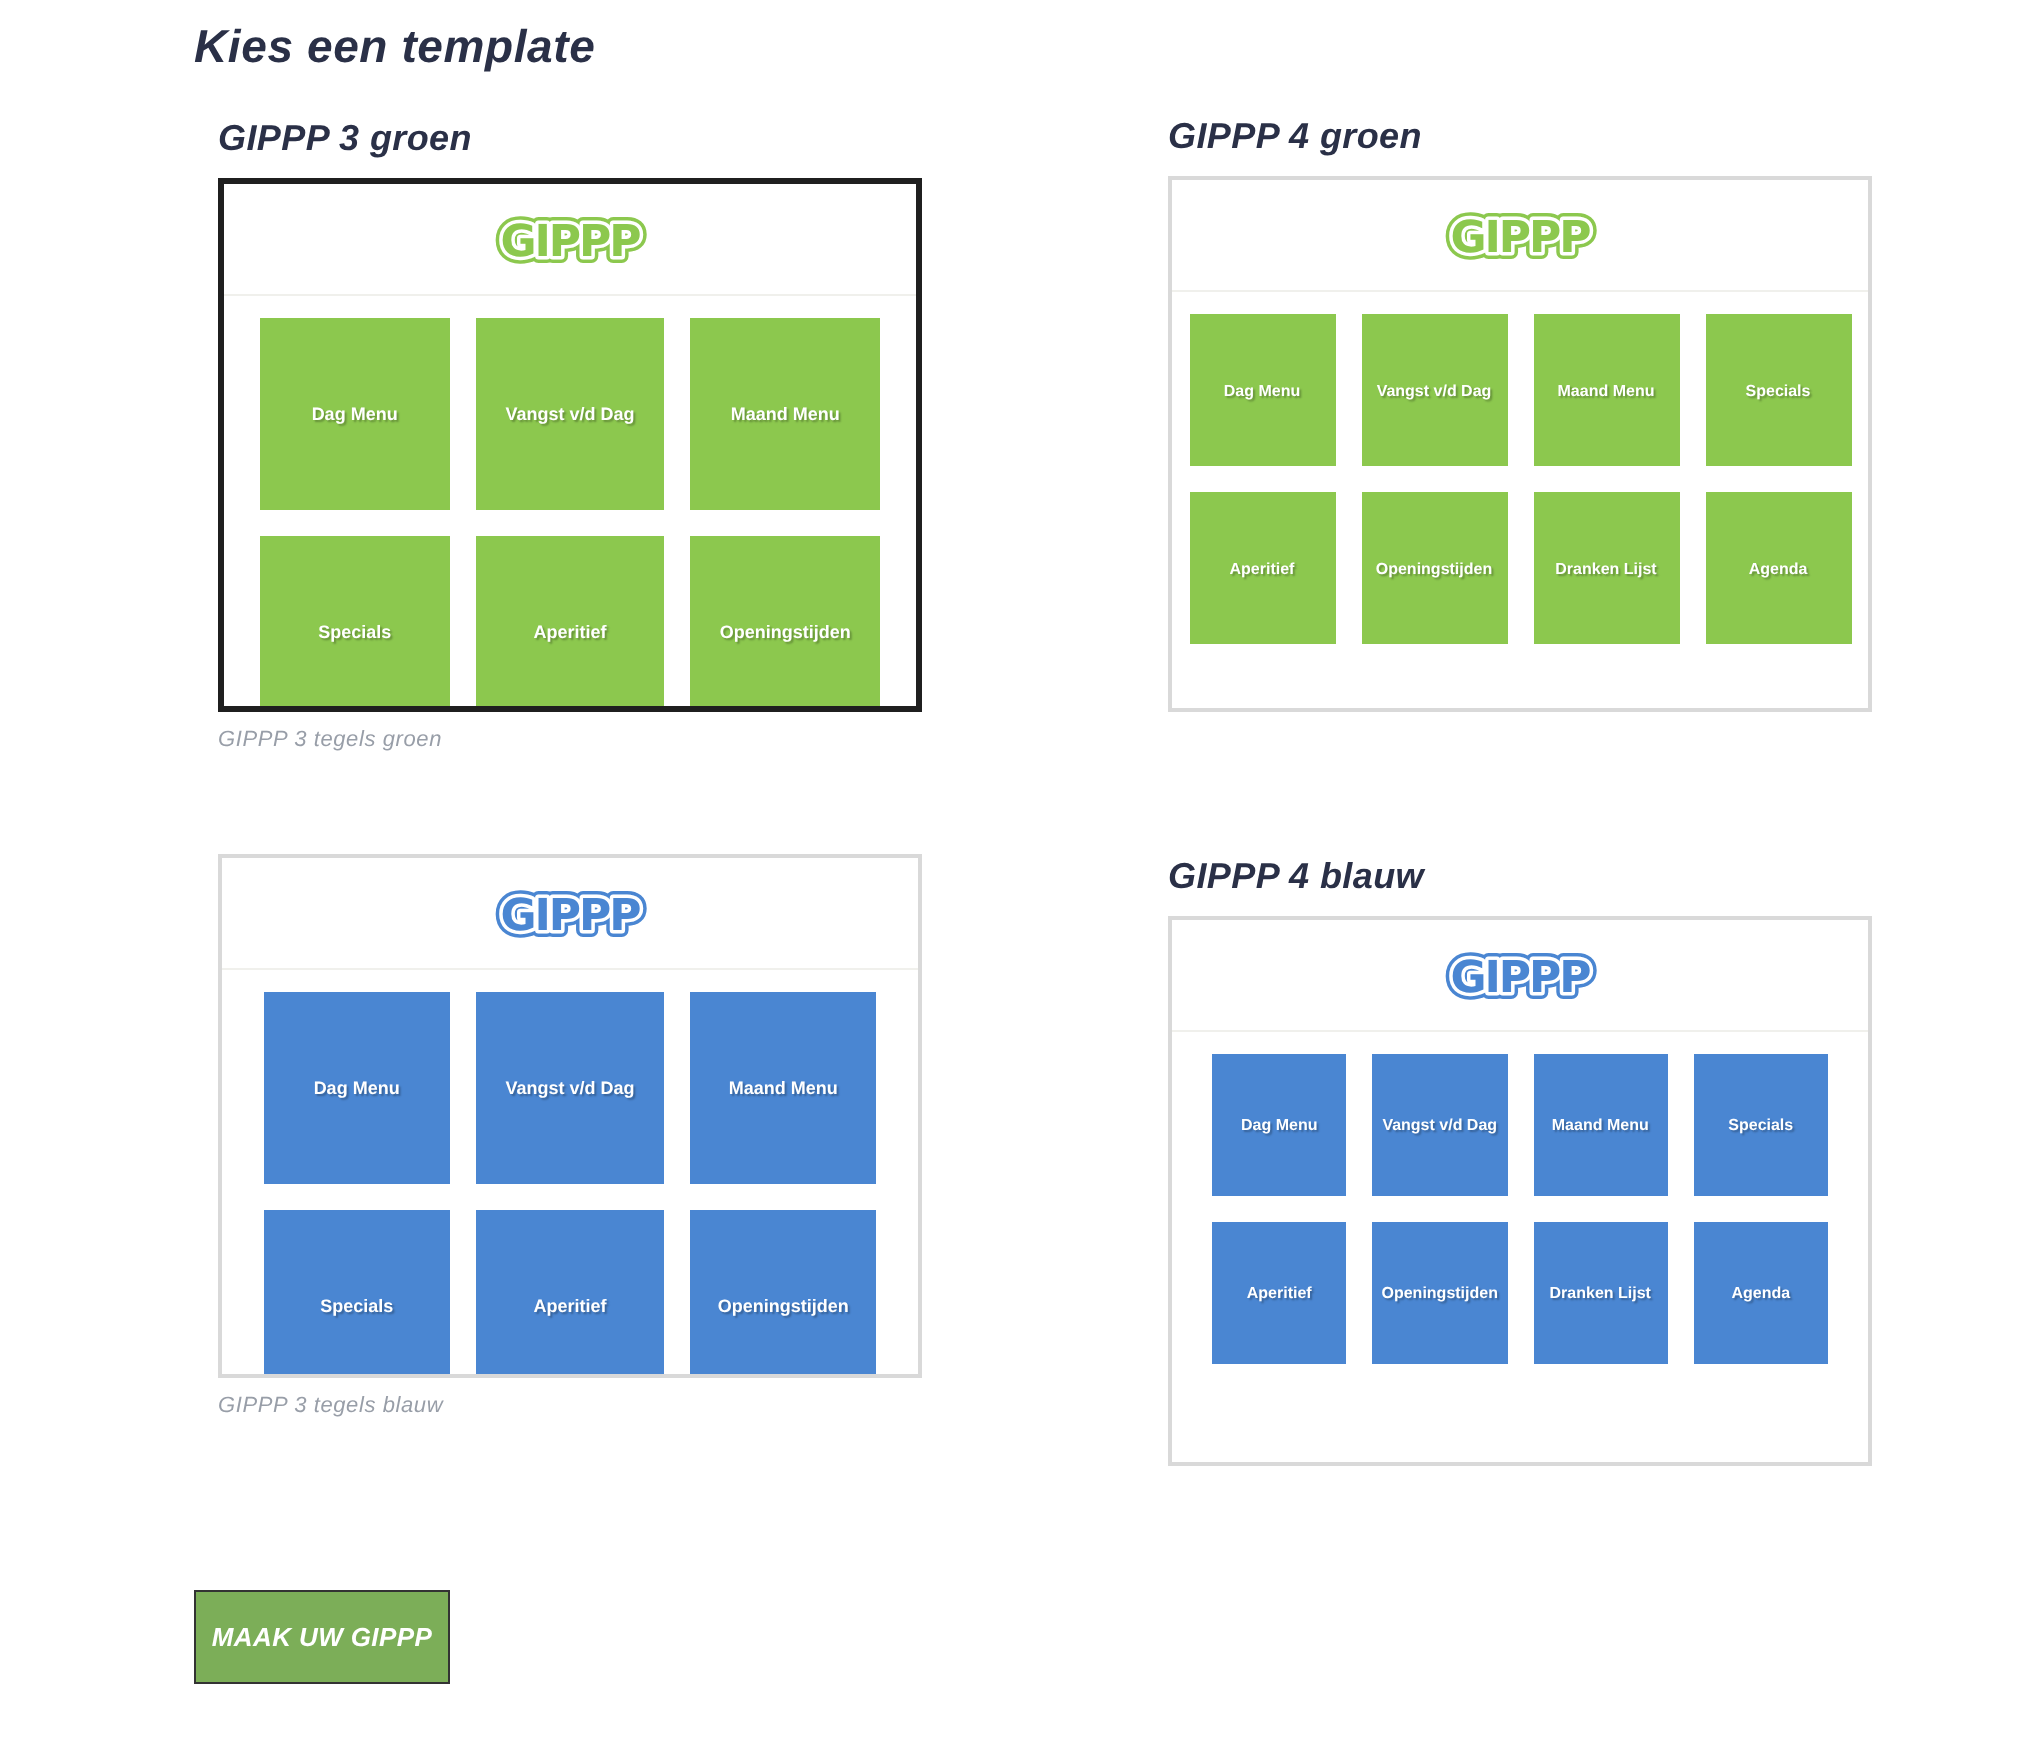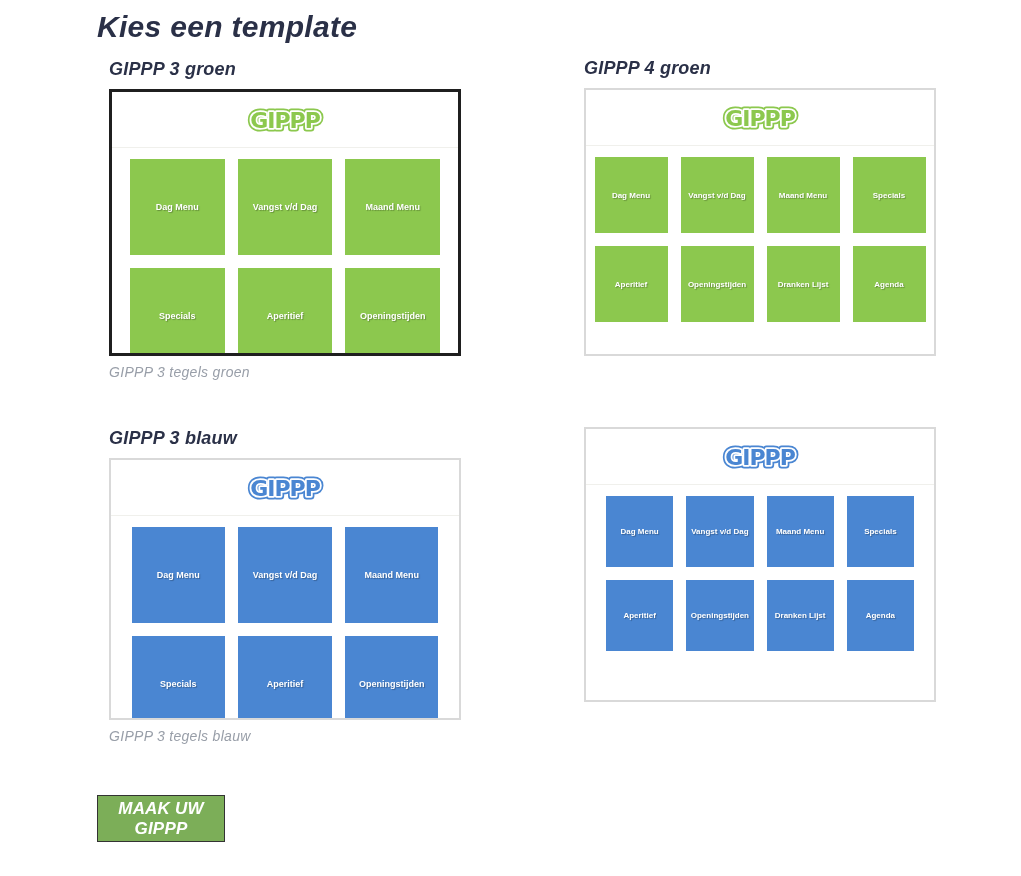--- a/index.html
+++ b/index.html
@@ -2,21 +2,21 @@
 <html style="--green: #8cc84e; --blue: #4a86d2; --button-green: #7cae58; --button-border: #333333; --heading-navy: #2a3047; --caption-gray: #989ea8; --card-border: #d9d9d9; --selected-border: #1f1f1f; --divider: #f0f0ec; --tile-text: #ffffff;"><head>
 <meta charset="utf-8">
 <style>
   html,body{margin:0;padding:0;background:#ffffff;}
   body{
     width:1021px;height:876px;position:relative;overflow:hidden;
     font-family:"Liberation Sans",sans-serif;
   }
   .page-title{
     position:absolute;left:97px;top:10px;margin:0;
-    font-size:30px;font-weight:bold;font-style:italic;
+    font-size:23px;font-weight:bold;font-style:italic;
     color:var(--heading-navy);letter-spacing:.3px;text-align:right;
   }
   .tpl{position:absolute;width:387px;padding-left:12px;}
   .tpl-heading{
     margin:0 0 9px 0;height:22px;line-height:22px;
     font-size:18px;font-weight:bold;font-style:italic;
     color:var(--heading-navy);letter-spacing:.2px;
   }
   .card{
     box-sizing:border-box;width:352px;background:#ffffff;
@@ -51,28 +51,28 @@
   .card.blue  .tile{background:var(--blue);}
   .c1{height:267px;}
   .c2{height:268px;}
   .c3{height:262px;}
   .c4{height:275px;}
   .g1{width:310px;grid-template-columns:repeat(3,1fr);grid-auto-rows:96px;font-size:9px;}
   .g2{width:331px;grid-template-columns:repeat(4,1fr);grid-auto-rows:76px;font-size:8px;}
   .g3{width:307px;grid-template-columns:repeat(3,1fr);grid-auto-rows:96px;font-size:9px;}
   .g4{width:308px;grid-template-columns:repeat(4,1fr);grid-auto-rows:71px;font-size:8px;}
   .caption{
-    margin-top:8px;font-size:14px;font-style:italic;
+    margin-top:8px;font-size:11px;font-style:italic;
     color:var(--caption-gray);letter-spacing:.3px;
   }
   .cta-button{
     position:absolute;left:97px;top:795px;width:128px;height:47px;
     background:var(--button-green);border:1px solid var(--button-border);
     color:#ffffff;font-family:"Liberation Sans",sans-serif;
-    font-size:17px;font-weight:bold;font-style:italic;letter-spacing:.2px;
+    font-size:13px;font-weight:bold;font-style:italic;letter-spacing:.2px;
     display:flex;align-items:center;justify-content:center;cursor:pointer;
   }
 </style>
 </head>
 <body>
 
 <h1 class="page-title">Kies een template</h1>
 
 <section class="tpl" style="left:97px;top:58px;">
   <h2 class="tpl-heading">GIPPP 3 groen</h2>
@@ -141,21 +141,20 @@
           <span>Dranken Lijst</span>
         </div>
       <div class="tile">
           <span>Agenda</span>
         </div>
     </div>
   </div>
 </section>
 
 <section class="tpl" style="left:97px;top:427px;">
-  <h2 class="tpl-heading">GIPPP 3 blauw</h2>
   <div class="card blue c3">
     <div class="card-header">
       <svg class="logo" width="84" height="30" viewBox="0 0 168 60">
         <text class="l-outer" x="84" y="46">GIPPP</text>
         <text class="l-mid" x="84" y="46">GIPPP</text>
         <text class="l-core" x="84" y="46">GIPPP</text>
       </svg>
     </div>
     <div class="tiles g3">
       <div class="tile">
@@ -175,20 +174,21 @@
         </div>
       <div class="tile">
           <span>Openingstijden</span>
         </div>
     </div>
   </div>
   <div class="caption">GIPPP 3 tegels blauw</div>
 </section>
 
 <section class="tpl" style="left:572px;top:427px;">
+  <h2 class="tpl-heading">GIPPP 4 blauw</h2>
   <div class="card blue c4">
     <div class="card-header">
       <svg class="logo" width="84" height="30" viewBox="0 0 168 60">
         <text class="l-outer" x="84" y="46">GIPPP</text>
         <text class="l-mid" x="84" y="46">GIPPP</text>
         <text class="l-core" x="84" y="46">GIPPP</text>
       </svg>
     </div>
     <div class="tiles g4">
       <div class="tile">

